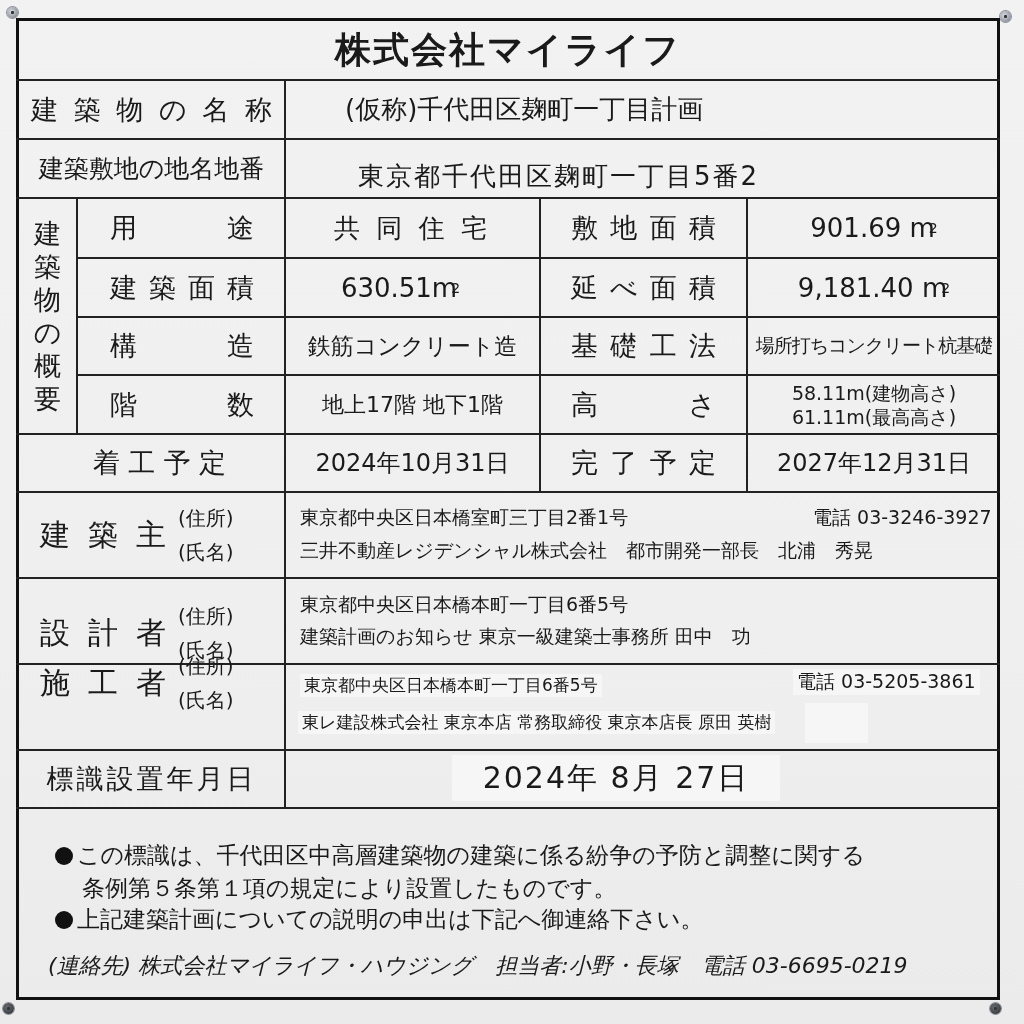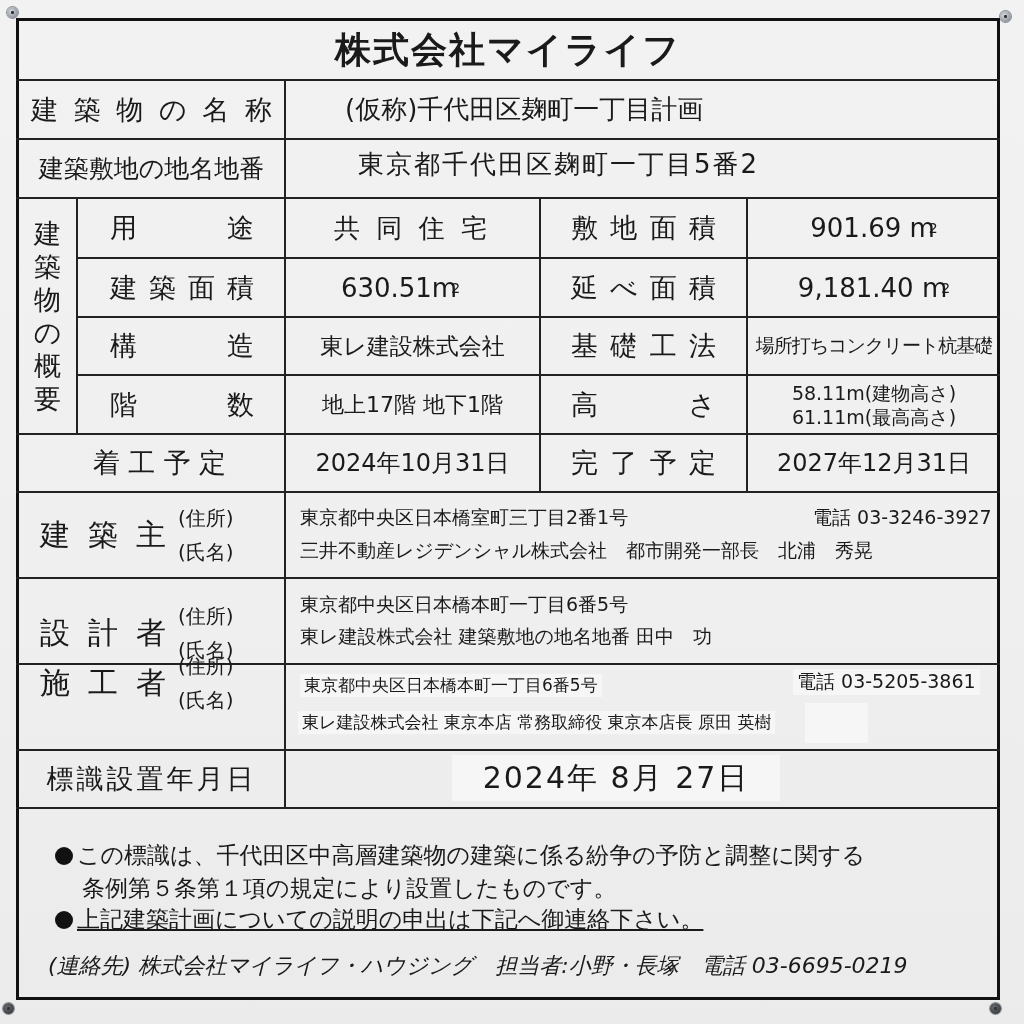--- a/index.html
+++ b/index.html
@@ -91,21 +91,21 @@
     <span>建</span>
     <span>築</span>
     <span>物</span>
     <span>の</span>
     <span>名</span>
     <span>称</span>
   </div>
   <div class="cell lbl" style="left:19px;top:140px;width:265px;height:57px;font-size:25px;">建築敷地の地名地番</div>
 
   <div class="cell val" style="left:345px;top:81px;width:460px;height:57px;justify-content:flex-start;font-size:26px;">(仮称)千代田区麹町一丁目計画</div>
-  <div class="cell val" style="left:358px;top:140px;width:470px;height:49px;justify-content:flex-start;letter-spacing:2px;">東京都千代田区麹町一丁目5番2</div>
+  <div class="cell val" style="left:358px;top:152px;width:470px;height:49px;justify-content:flex-start;letter-spacing:2px;">東京都千代田区麹町一丁目5番2</div>
 
   <div class="cell vert" style="left:19px;top:199px;width:57px;height:234px;">
     <span>建</span>
     <span>築</span>
     <span>物</span>
     <span>の</span>
     <span>概</span>
     <span>要</span>
   </div>
 
@@ -143,21 +143,21 @@
   </div>
   <div class="cell val" style="left:748px;top:259px;width:252px;height:57px;">
     <span>9,181.40 m</span>
       <span class="sup">2</span>
   </div>
 
   <div class="cell lbl spread" style="left:78px;top:318px;width:206px;height:56px;padding:0 30px 0 32px;">
     <span>構</span>
     <span>造</span>
   </div>
-  <div class="cell val" style="left:286px;top:318px;width:253px;height:56px;font-size:23px;">東レ建設株式会社</div>
+  <div class="cell val" style="left:286px;top:318px;width:253px;height:56px;font-size:23px;">鉄筋コンクリート造</div>
   <div class="cell lbl spread" style="left:541px;top:318px;width:205px;height:56px;padding:0 30px;">
     <span>基</span>
     <span>礎</span>
     <span>工</span>
     <span>法</span>
   </div>
   <div class="cell val" style="left:748px;top:318px;width:252px;height:56px;font-size:19px;letter-spacing:-1px;text-align:center;">場所打ちコンクリート杭基礎</div>
 
   <div class="cell lbl spread" style="left:78px;top:376px;width:206px;height:57px;padding:0 30px 0 32px;">
     <span>階</span>
@@ -200,39 +200,39 @@
   <div class="party" style="left:300px;top:538px;">三井不動産レジデンシャル株式会社　都市開発一部長　北浦　秀晃</div>
 
   <div class="role" style="left:40px;top:579px;height:108px;">
     <span class="name">設計者</span>
     <span class="sub">
       <span>(住所)</span>
       <span>(氏名)</span>
     </span>
   </div>
   <div class="party" style="left:300px;top:592px;">東京都中央区日本橋本町一丁目6番5号</div>
-  <div class="party" style="left:300px;top:624px;">東レ建設株式会社 建築敷地の地名地番 田中　功</div>
+  <div class="party" style="left:300px;top:624px;">建築計画のお知らせ 東京一級建築士事務所 田中　功</div>
 
   <div class="role" style="left:40px;top:641px;height:84px;">
     <span class="name">施工者</span>
     <span class="sub">
       <span>(住所)</span>
       <span>(氏名)</span>
     </span>
   </div>
   <div class="party small patch" style="left:300px;top:674px;">東京都中央区日本橋本町一丁目6番5号</div>
   <div class="phone patch" style="left:793px;top:669px;">電話 03-5205-3861</div>
   <div class="party small patch" style="left:298px;top:711px;">東レ建設株式会社 東京本店 常務取締役 東京本店長 原田 英樹</div>
   <div class="patch" style="position:absolute;left:805px;top:703px;width:55px;height:40px;"></div>
 
   <div class="cell lbl" style="left:19px;top:751px;width:265px;height:56px;letter-spacing:3px;">標識設置年月日</div>
   <div class="cell patch" style="left:452px;top:755px;width:328px;height:46px;font-size:30px;letter-spacing:2px;">2024年 8月 27日</div>
 
   <div class="notes" style="top:840px;">
     <span class="bullet"></span><span>この標識は、千代田区中高層建築物の建築に係る紛争の予防と調整に関する</span>
   </div>
   <div class="notes" style="left:82px;top:873px;">条例第５条第１項の規定により設置したものです。</div>
-  <div class="notes" style="top:904px;text-decoration:underline;">
+  <div class="notes" style="top:904px;">
     <span class="bullet"></span><span>上記建築計画についての説明の申出は下記へ御連絡下さい。</span>
   </div>
   <div class="notes" style="left:48px;top:951px;font-size:22px;font-style:italic;">(連絡先) 株式会社マイライフ・ハウジング　担当者:小野・長塚　電話 03-6695-0219</div>
 
 </div>
 
 </body></html>

